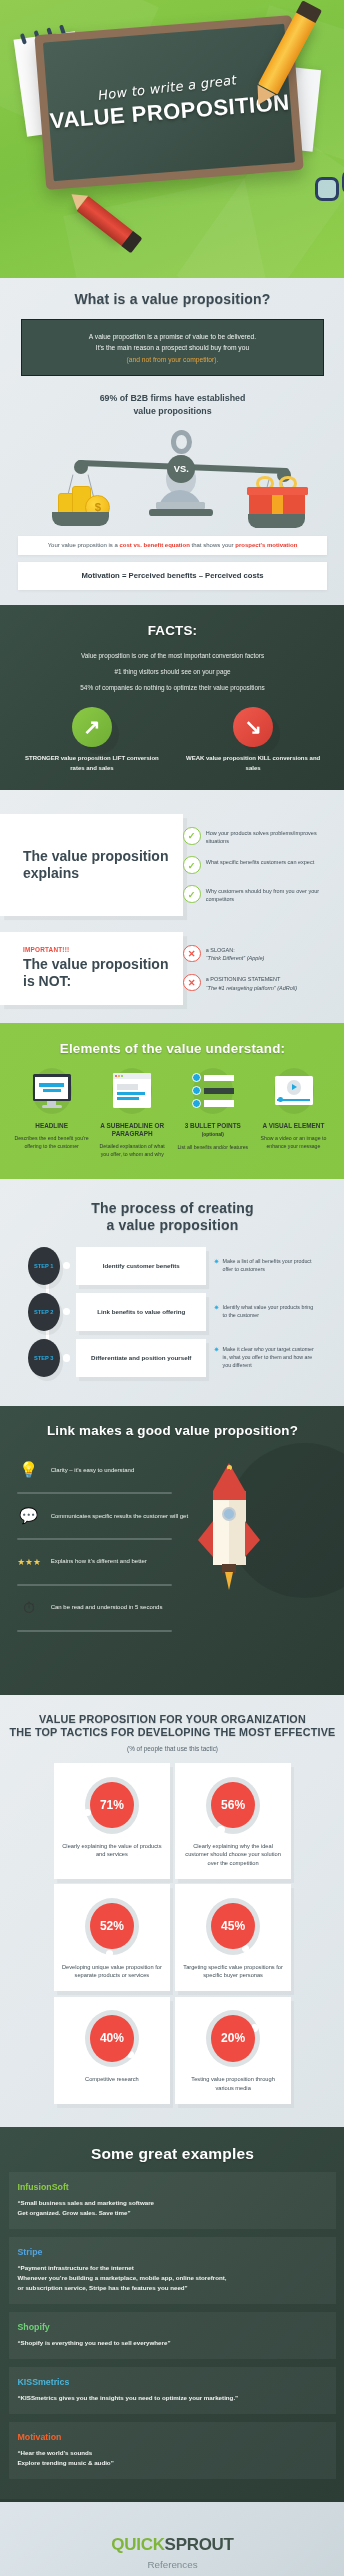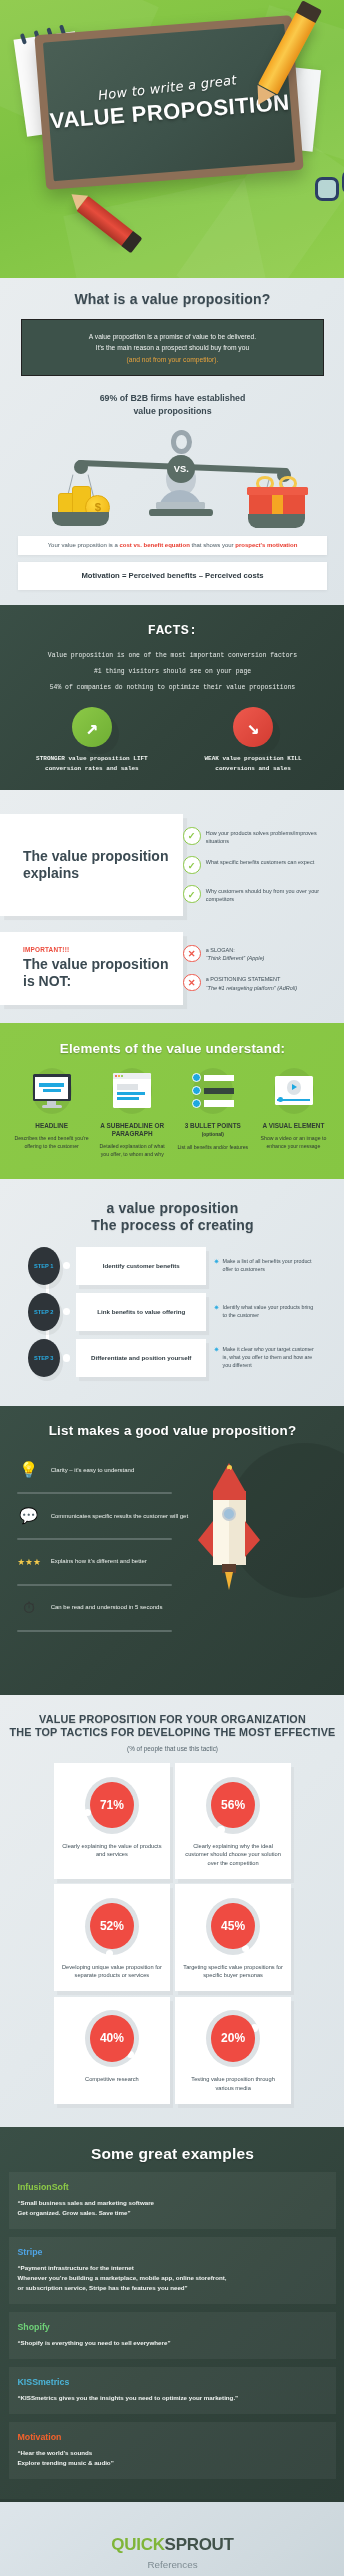--- a/index.html
+++ b/index.html
@@ -433,21 +433,21 @@
       <div class="pan right"></div>
       <div class="vs-circle">VS.</div>
     </div>
 
     <div class="strip">
       <span>Your value proposition is a </span><span class="red">cost vs. benefit equation</span><span> that shows your </span><span class="red">prospect's motivation</span>
     </div>
     <div class="strip eq">Motivation = Perceived benefits – Perceived costs</div>
   </div>
 
-  <div class="sec sec-dark" style="padding-top:17.5px;padding-bottom:17.5px;font-family:Liberation Mono, monospace;">
+  <div class="sec sec-dark" style="padding-top:17.5px;padding-bottom:17.5px;">
     <div class="h-white">FACTS:</div>
     <div class="facts-list">
       <div>Value proposition is one of the most important conversion factors</div>
       <div>#1 thing visitors should see on your page</div>
       <div>54% of companies do nothing to optimize their value propositions</div>
     </div>
     <div class="facts-cols">
       <div class="facts-col">
         <div class="arrow-circle up">↗</div>
         <p>STRONGER value proposition LIFT conversion rates and sales</p>
@@ -582,22 +582,22 @@
         </div>
         <h4>A VISUAL ELEMENT</h4>
         <p>Show a video or an image to enhance your message</p>
       </div>
 
     </div>
   </div>
 
   <div class="sec sec-light" style="padding:21.6px 8.2px 20.6px;">
     <div class="h-dark">
+      <div>The process of creating</div>
       <div>a value proposition</div>
-      <div>The process of creating</div>
     </div>
 
     <div class="steps">
       <div class="step">
         <div class="step-badge">STEP 1</div>
         <div class="step-node"></div>
         <div class="step-card">Identify customer benefits</div>
         <div class="step-note">
           <span class="star">✷</span>
           <p>Make a list of all benefits your product offer to customers</p>
@@ -618,21 +618,21 @@
         <div class="step-card">Differentiate and position yourself</div>
         <div class="step-note">
           <span class="star">✷</span>
           <p>Make it clear who your target customer is, what you offer to them and how are you different</p>
         </div>
       </div>
     </div>
   </div>
 
   <div class="sec sec-dark" style="padding:17.5px 9.3px 20.6px;min-height:289px;">
-    <div class="h-white">List makes a good value proposition?</div>
+    <div class="h-white">Link makes a good value proposition?</div>
     <div class="good-wrap">
       <div class="good-left">
         <div class="good-row">
           <span class="good-ic">💡</span>
           <p>Clarity – it’s easy to understand</p>
         </div>
         <div class="good-div"></div>
         <div class="good-row">
           <span class="good-ic">💬</span>
           <p>Communicates specific results the customer will get</p>

